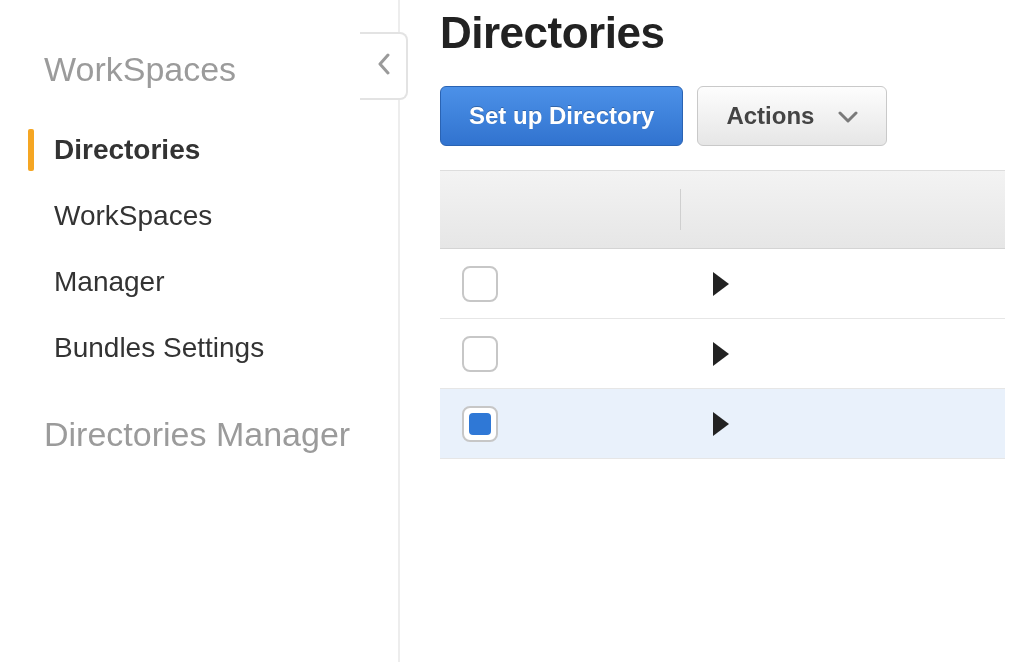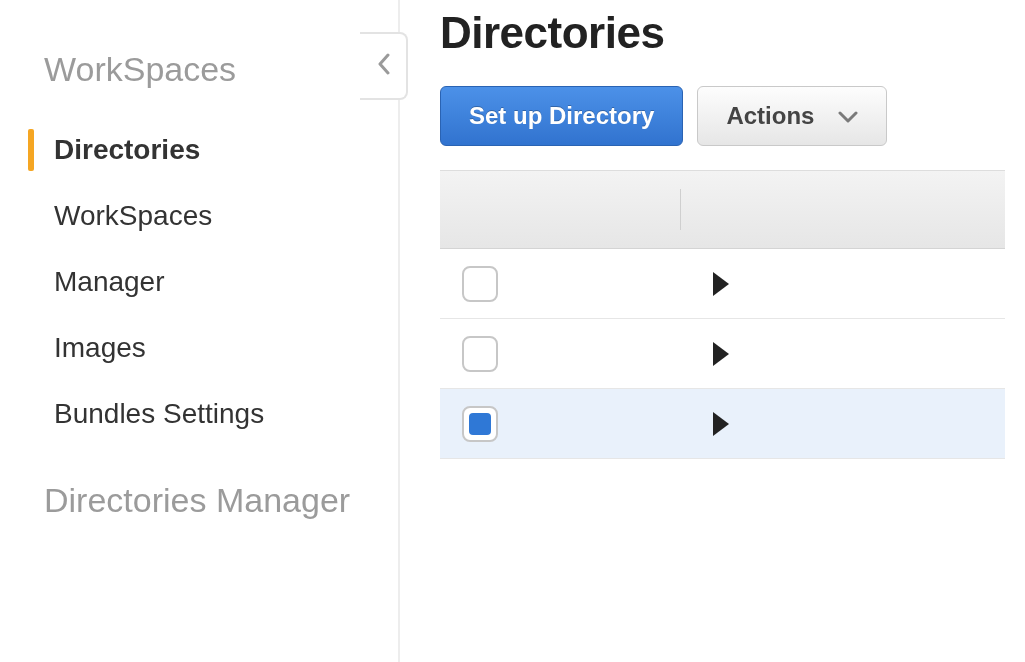--- a/index.html
+++ b/index.html
@@ -168,21 +168,20 @@
 <body>
 
 <div class="app">
 
   <div class="sidebar">
     <div class="sidebar-heading">WorkSpaces</div>
 
     <div class="nav-item active">Directories</div>
     <div class="nav-item">WorkSpaces</div>
     <div class="nav-item">Manager</div>
-    <div class="nav-item">Images</div>
     <div class="nav-item">Bundles Settings</div>
 
     <div class="sidebar-heading" style="padding-top:34px;">Directories Manager</div>
   </div>
 
   <div class="collapse-handle">
     <span>
       <svg width="14" height="22" viewBox="0 0 14 22">
           <path d="M12 2 L4 11 L12 20" stroke="#9a9a9a" stroke-width="3" fill="none" stroke-linecap="round" stroke-linejoin="round"></path>
         </svg>

